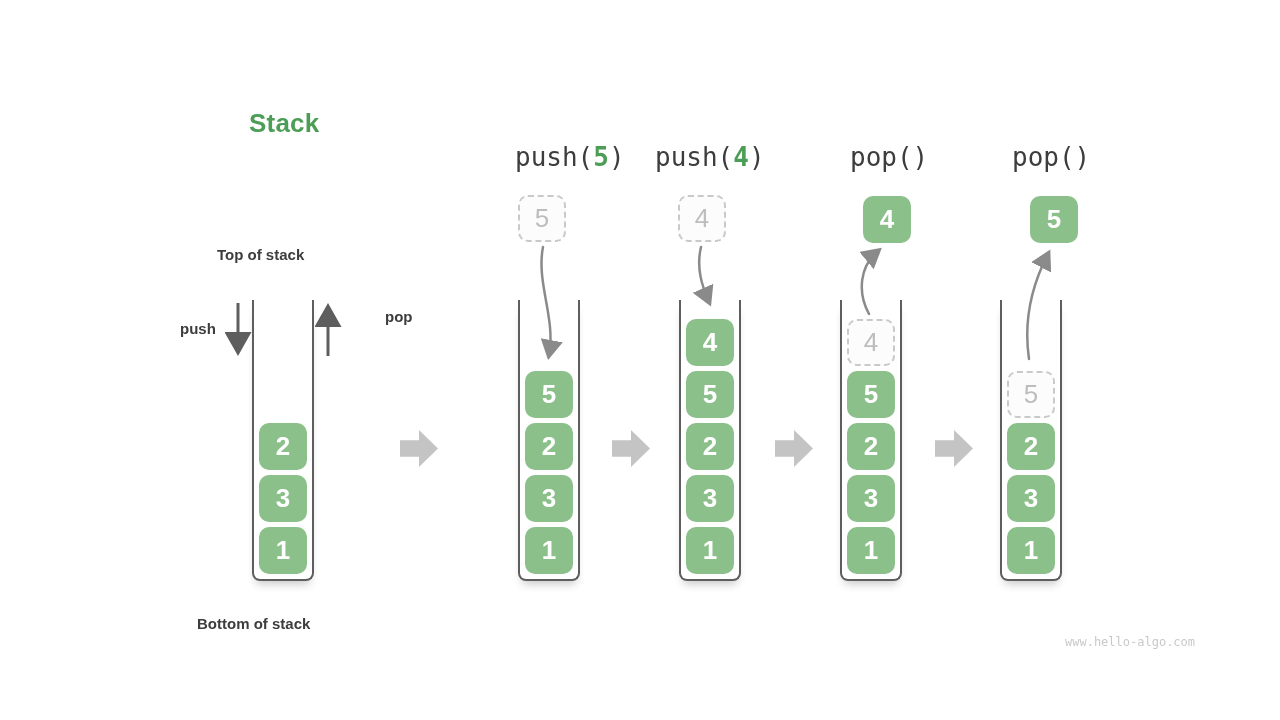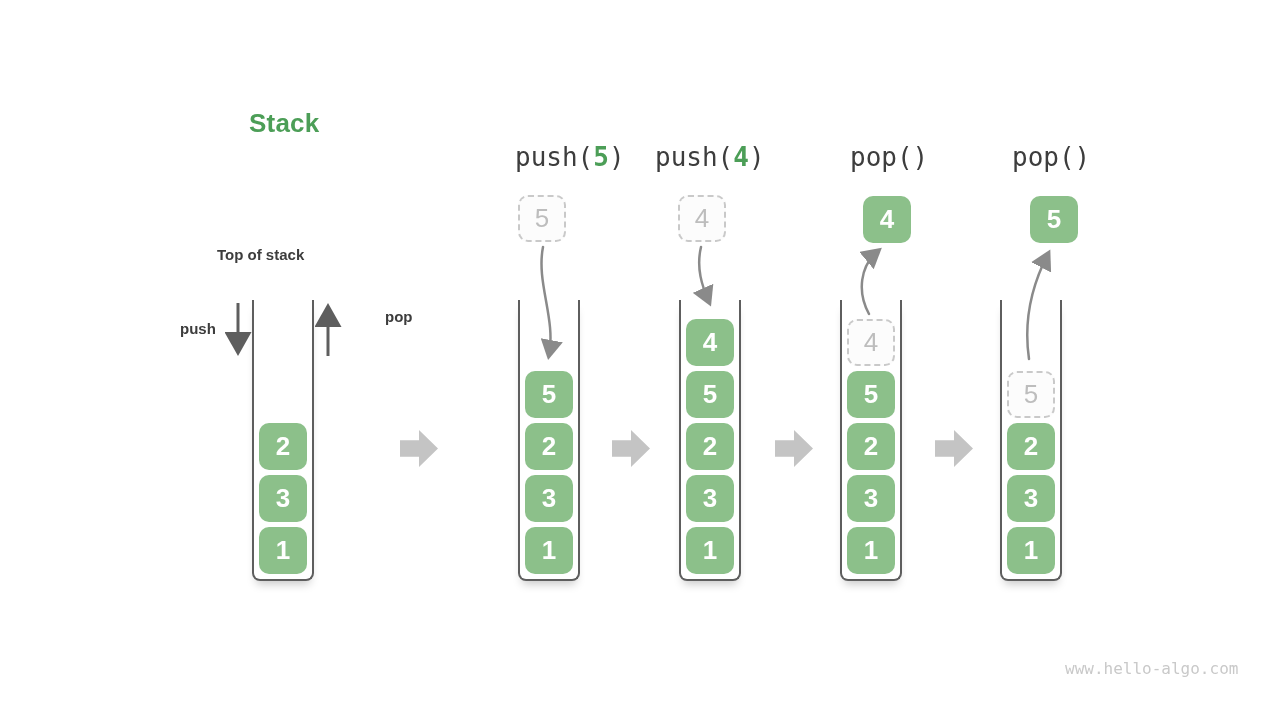--- a/index.html
+++ b/index.html
@@ -38,32 +38,33 @@
     background:#FCFCFC; border:2px dashed #C9C9C9; color:#BDBDBD; font-weight:400;
   }
   .cell.floating { position:absolute; }
   .s0 { top:19px; } .s1 { top:71px; } .s2 { top:123px; } .s3 { top:175px; } .s4 { top:227px; }
   .block-arrow {
     position:absolute; top:430px; width:38px; height:37px; background:#C4C4C4;
     clip-path:polygon(0% 28%, 50% 28%, 50% 0%, 100% 50%, 50% 100%, 50% 72%, 0% 72%);
   }
   .overlay { position:absolute; left:0; top:0; pointer-events:none; }
   .watermark {
-    position:absolute; left:1065px; top:659px;
-    font-family:"DejaVu Sans Mono", monospace; font-size:16px; color:#C9C9C9;
+    position:absolute; left:1065px; top:635px;
+    font-family:"DejaVu Sans Mono", monospace; font-size:12px; color:#C9C9C9;
   }
 </style>
 </head>
 <body>
 
 <div class="canvas">
 
   <div class="title">Stack</div>
 
   <div class="side-label" style="left:217px; top:246px;">Top of stack</div>
+  <div class="side-label" style="left:197px; top:615px;">Bottom of stack</div>
   <div class="side-label" style="left:180px; top:320px;">push</div>
   <div class="side-label" style="left:340px; top:308px;margin-left:45px;">pop</div>
 
   <div class="op-label" style="left:515px;"><span>push(</span><span class="op-arg">5</span><span>)</span></div>
   <div class="op-label" style="left:655px;"><span>push(</span><span class="op-arg">4</span><span>)</span></div>
   <div class="op-label" style="left:850px;"><span>pop()</span><span class="op-arg"></span><span></span></div>
   <div class="op-label" style="left:1012px;"><span>pop()</span><span class="op-arg"></span><span></span></div>
 
   <div class="cell ghost floating" style="left:518px; top:195px;">5</div>
   <div class="cell ghost floating" style="left:678px; top:195px;">4</div>

